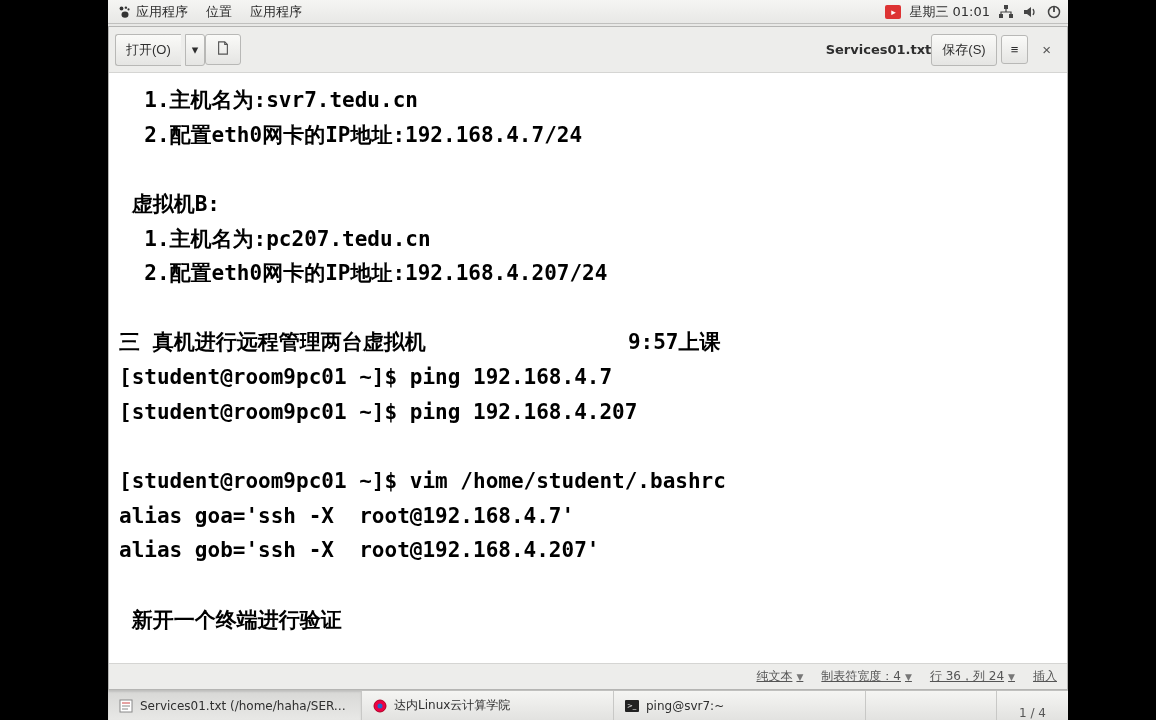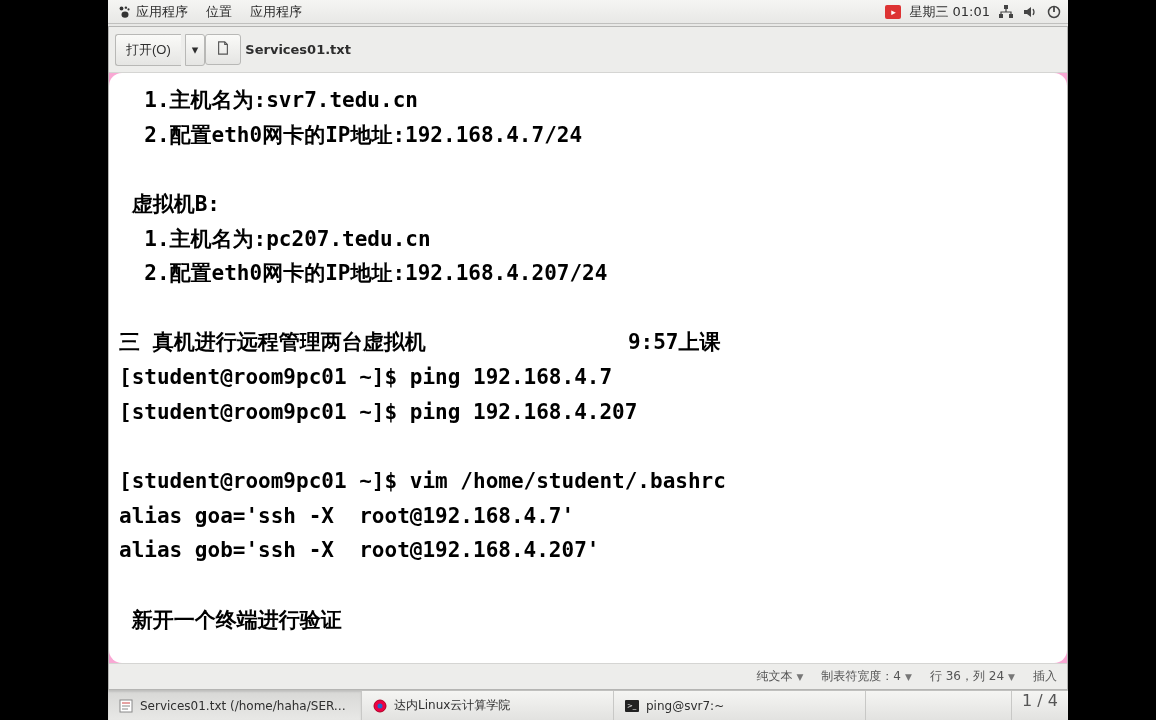--- a/index.html
+++ b/index.html
@@ -106,21 +106,21 @@
     .open-group .left {
       border-right: none;
       border-radius: 3px 0 0 3px;
     }
     .open-group .right {
       border-radius: 0 3px 3px 0;
       padding: 6px 6px;
     }
     .title-area {
       flex: 1;
-      text-align: left;
+      text-align: right;
     }
     .doc-title {
       font-size: 13px;
       font-weight: bold;
       color: #2e2e2e;
     }
     .doc-path {
       font-size: 11px;
       color: #888;
     }
@@ -145,39 +145,39 @@
       background: #fff;
       padding: 10px 10px;
       font-family: "DejaVu Sans Mono", "WenQuanYi Micro Hei Mono", monospace;
       font-size: 21px;
       line-height: 1.65;
       color: #000;
       font-weight: bold;
       overflow: hidden;
       white-space: pre;
       position: relative;
-      border-radius: 13px;
     }
     
     .status-bar {
       height: 26px;
       background: #ededeb;
       border-top: 1px solid #d5d5d3;
       display: flex;
       align-items: center;
       justify-content: flex-end;
       padding: 0 10px;
       font-size: 12px;
       color: #555;
       gap: 18px;
     }
     .status-item {
       display: inline-flex;
       align-items: center;
       gap: 4px;
+      text-decoration: underline;
     }
     .dropdown-arrow {
       font-size: 9px;
       color: #777;
     }
     
     .taskbar {
       height: 30px;
       background: linear-gradient(to bottom, #f5f5f3, #e2e2e0);
       border-top: 1px solid #c0c0be;
@@ -208,24 +208,24 @@
       justify-content: center;
     }
     .task-label {
       white-space: nowrap;
       overflow: hidden;
       text-overflow: ellipsis;
     }
     .task-right {
       margin-left: auto;
       display: flex;
-      align-items: flex-start;
-      padding: 0 10px;
+      align-items: flex-end;
+      padding: 0 22px;
       gap: 6px;
-      font-size: 16px;
+      font-size: 12px;
       color: #555;
       border-left: 1px solid #c8c8c6;
     }
     .red-badge {
       background: #d33;
       color: #fff;
       width: 16px;
       height: 14px;
       font-size: 9px;
       display: inline-flex;
@@ -301,20 +301,31 @@
         <span>
           <svg width="14" height="14" viewBox="0 0 16 16">
               <path d="M3 1 H10 L13 4 V15 H3 Z" fill="none" stroke="#555" stroke-width="1.3"></path>
               <path d="M10 1 V4 H13" fill="none" stroke="#555" stroke-width="1.3"></path>
             </svg>
         </span>
       </button>
       <div class="title-area">
         <div class="doc-title">Services01.txt</div>
       </div>
+      <div class="toolbar-right">
+        <button class="toolbar-btn">
+          <span>保存(S)</span>
+        </button>
+        <button class="toolbar-btn hamburger-btn">
+          <span>≡</span>
+        </button>
+        <button class="close-btn">
+          <span>×</span>
+        </button>
+      </div>
     </div>
 
     <div class="editor-content">  1.主机名为:svr7.tedu.cn
   2.配置eth0网卡的IP地址:192.168.4.7/24
 
  虚拟机B:
   1.主机名为:pc207.tedu.cn
   2.配置eth0网卡的IP地址:192.168.4.207/24
 
 三 真机进行远程管理两台虚拟机                9:57上课

